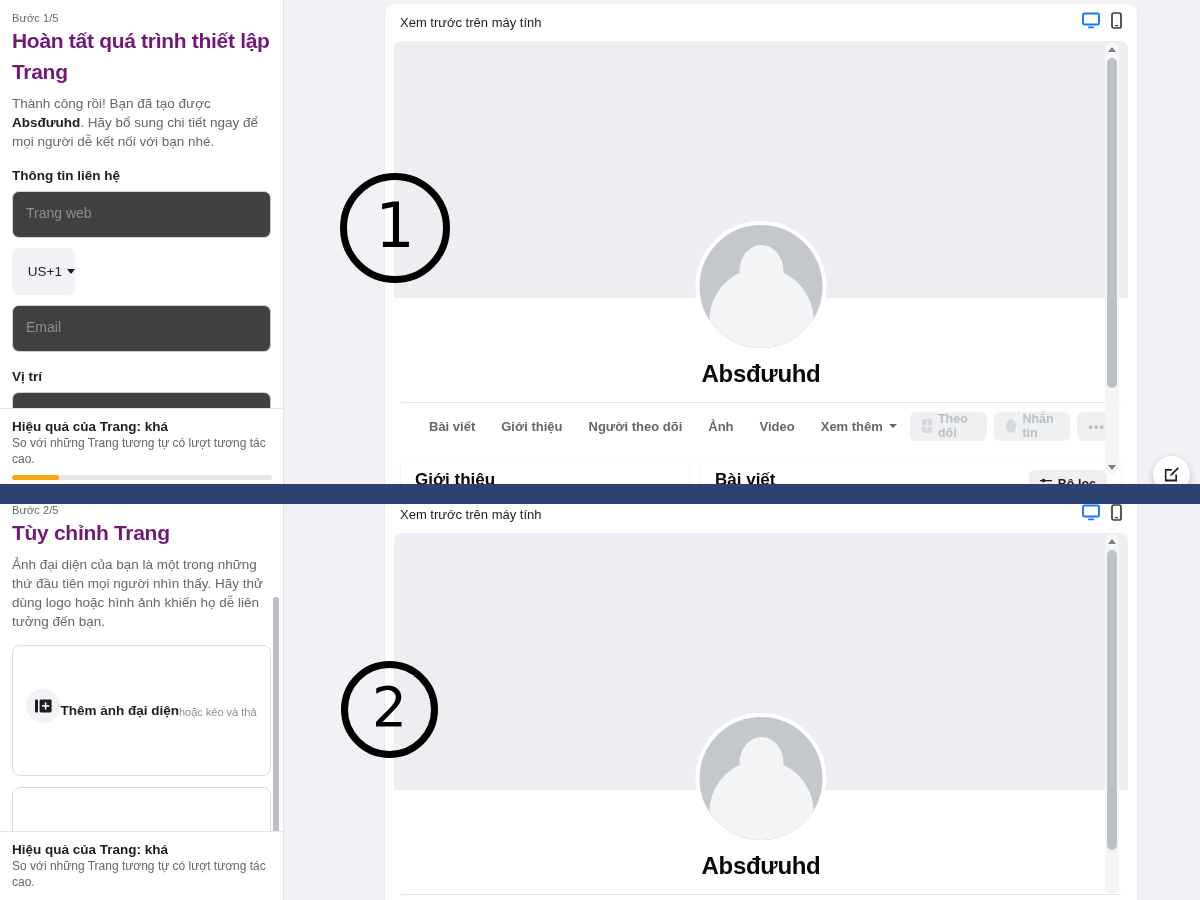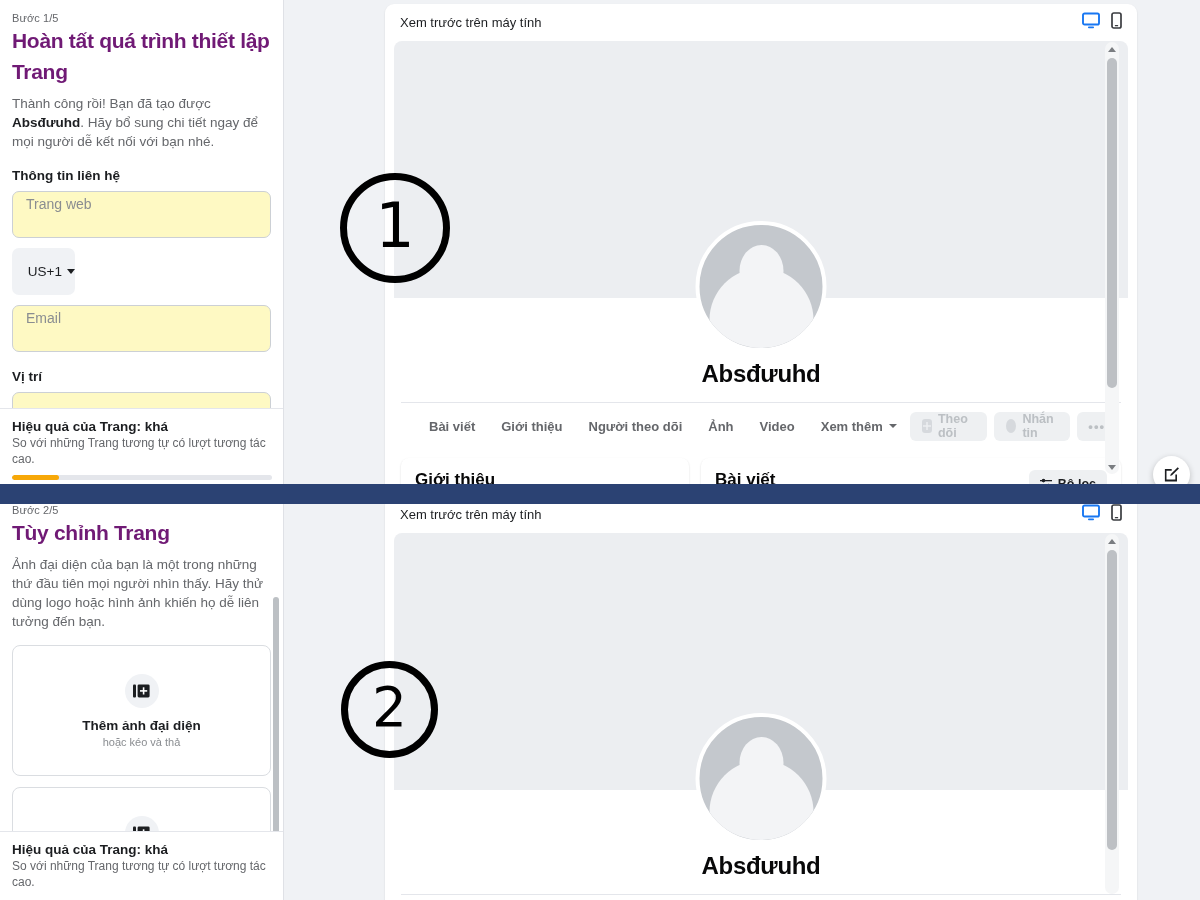--- a/index.html
+++ b/index.html
@@ -59,24 +59,24 @@
     font-size: 13.5px;
     font-weight: bold;
     color: #1c1e21;
     margin: 17px 0 8px 0;
   }
   .input-box {
     height: 47px;
     border: 1px solid #ccd0d5;
     border-radius: 7px;
     display: flex;
-    align-items: flex-start;
-    padding: 4px 13px;
+    align-items: flex-end;
+    padding: 16px 13px;
     margin-bottom: 10px;
-    background: #fef9c3;
+    background: #404040;
   }
   .input-box .ph {
     font-size: 14px;
     color: #8a8d91;
   }
   .phone-row { display: flex; gap: 10px; margin-bottom: 10px; }
   .cc-select {
     width: 63px;
     height: 47px;
     background: #f0f2f5;
@@ -95,21 +95,21 @@
     border-top: 5px solid #1c1e21;
   }
   .phone-row .input-box { flex: 1; margin-bottom: 0; }
 
   
   .upload-card {
     border: 1px solid #dadde1;
     border-radius: 8px;
     height: 131px;
     display: flex;
-    flex-direction: column;
+    flex-direction: row;
     align-items: center;
     justify-content: center;
     margin-bottom: 11px;
     background: #fff;
   }
   .upload-ic {
     width: 34px; height: 34px;
     border-radius: 50%;
     background: #f0f2f5;
     display: flex;

